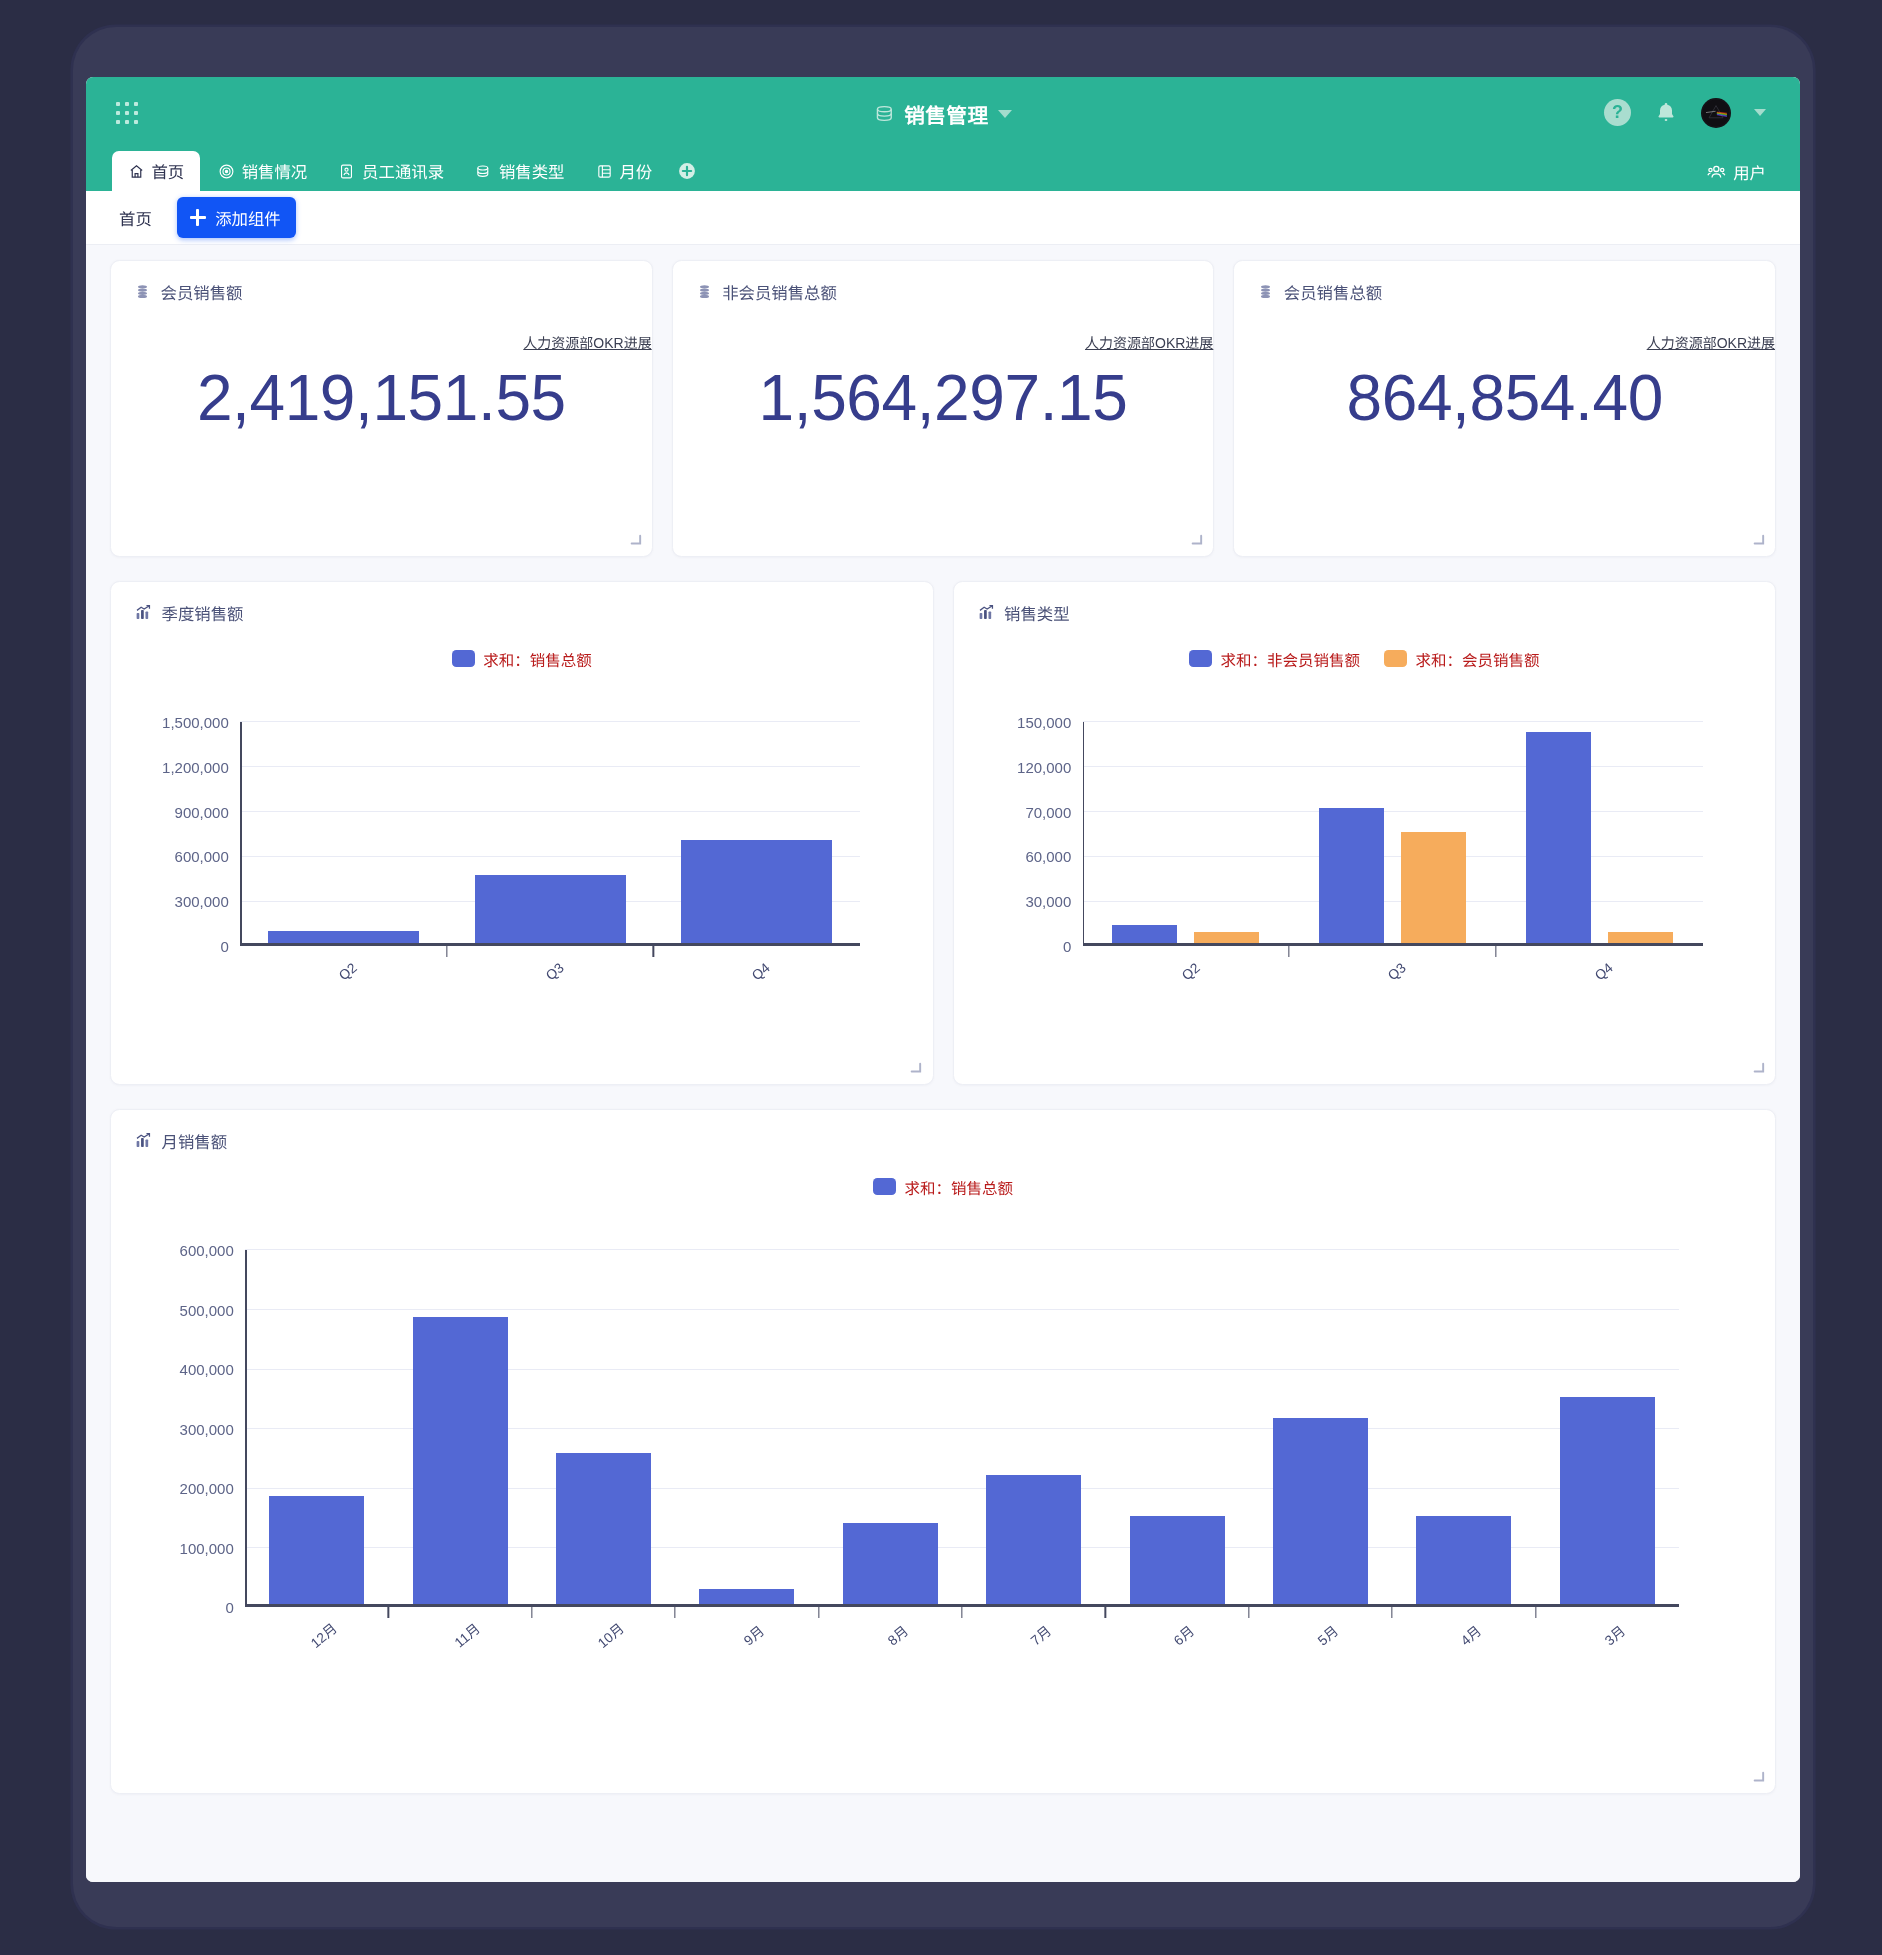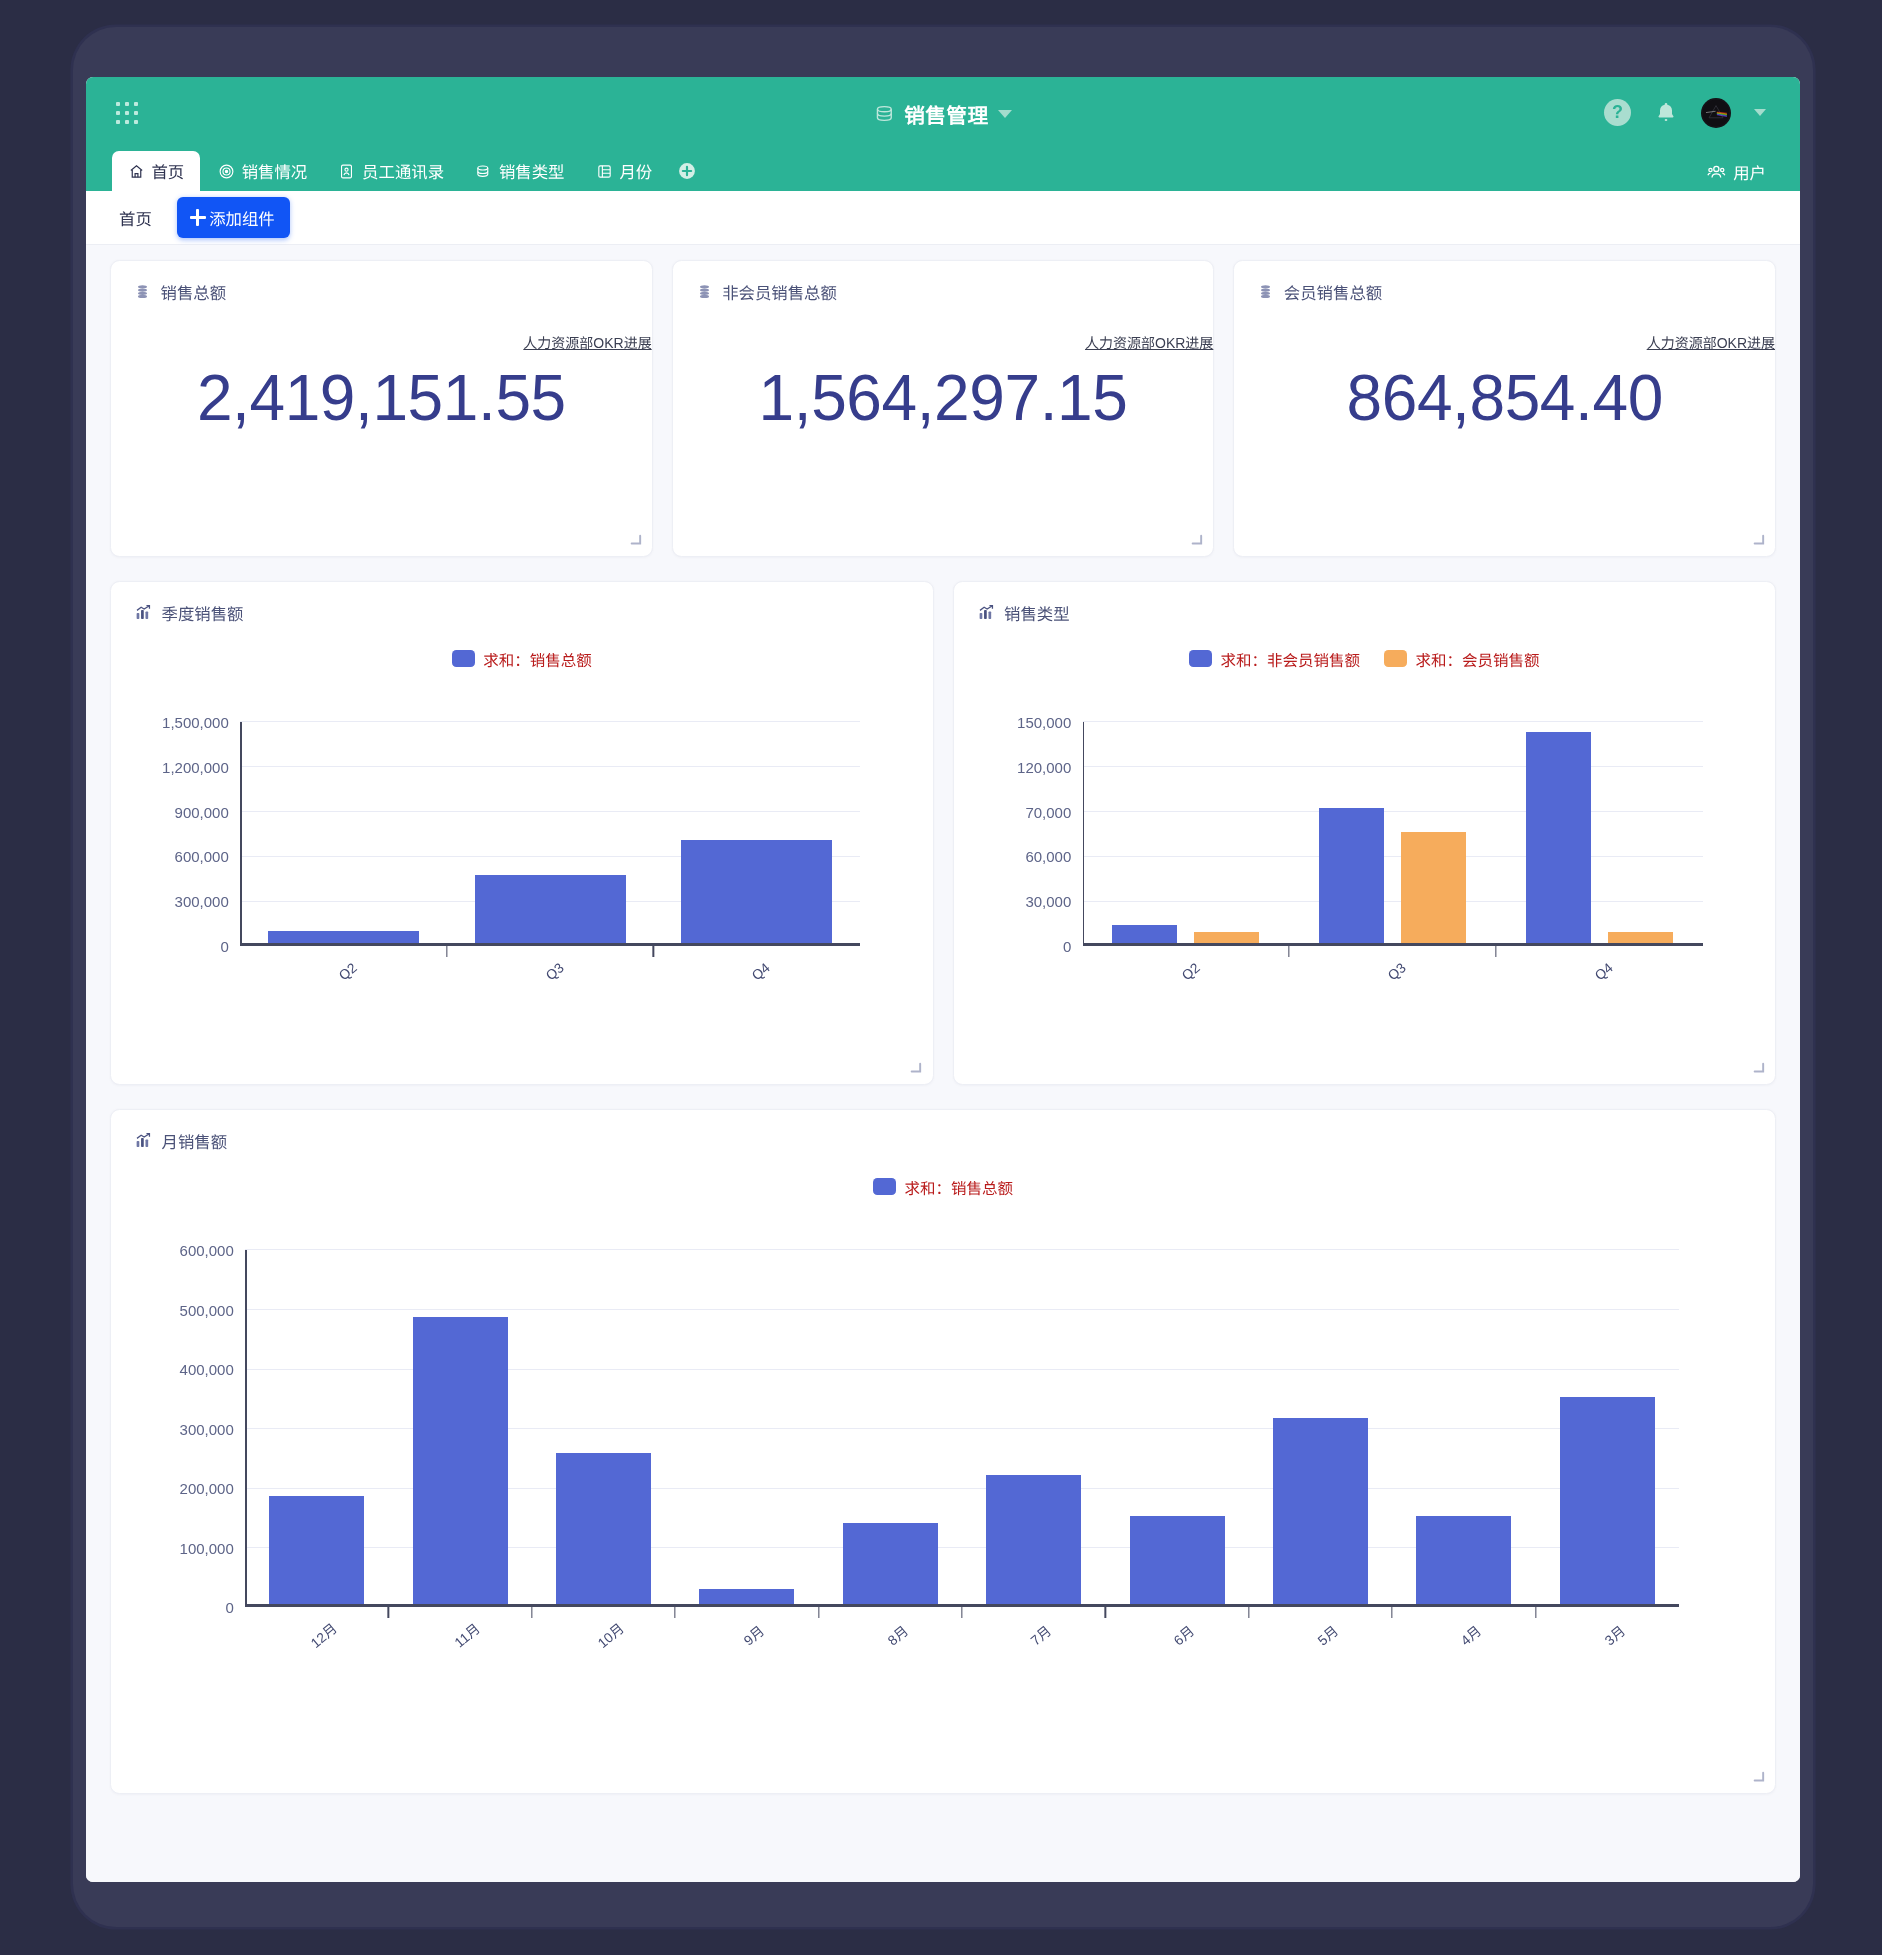--- a/index.html
+++ b/index.html
@@ -123,21 +123,21 @@
   .crumbbar{
     flex:0 0 auto;
     height:54px;
     background:#ffffff;
     border-bottom:0.9px solid #eceef4;
     display:flex;align-items:center;
     padding-left:33px;gap:25px;
   }
   .crumb{font-size:16.4px;color:#2f3350;}
   .add-widget{
-    display:flex;align-items:center;gap:3px;
+    display:flex;align-items:center;gap:9px;
     background:#1155f5;color:#ffffff;
     font-size:16.4px;font-weight:500;
     border-radius:6px;
     padding:8.6px 15.5px 8.6px 13px;
     cursor:pointer;
     box-shadow:0 1.7px 5.2px rgba(17,85,245,.35);
   }
   .plus{
     position:relative;width:16.4px;height:16.4px;flex:0 0 auto;
   }
@@ -369,21 +369,21 @@
       <div class="kpi-row">
 
         <div class="card kpi-card">
           <div class="card-title">
             <svg width="17" height="17" viewBox="0 0 24 24" fill="#8d93b5">
               <ellipse cx="12" cy="5.4" rx="6.4" ry="2.4"></ellipse>
               <ellipse cx="12" cy="10" rx="6.4" ry="2.4"></ellipse>
               <ellipse cx="12" cy="14.6" rx="6.4" ry="2.4"></ellipse>
               <ellipse cx="12" cy="18.9" rx="6.4" ry="2.4"></ellipse>
             </svg>
-            <span>销售总额</span>
+            <span>会员销售额</span>
           </div>
           <div class="kpi-sub">人力资源部OKR进展</div>
           <div class="kpi-value">2,419,151.55</div>
           <svg class="resize" viewBox="0 0 24 24">
             <path d="M20 6v13H6" fill="none" stroke="#7e86ab" stroke-width="3.2" stroke-linecap="round"></path>
           </svg>
         </div>
 
         <div class="card kpi-card">
           <div class="card-title">

